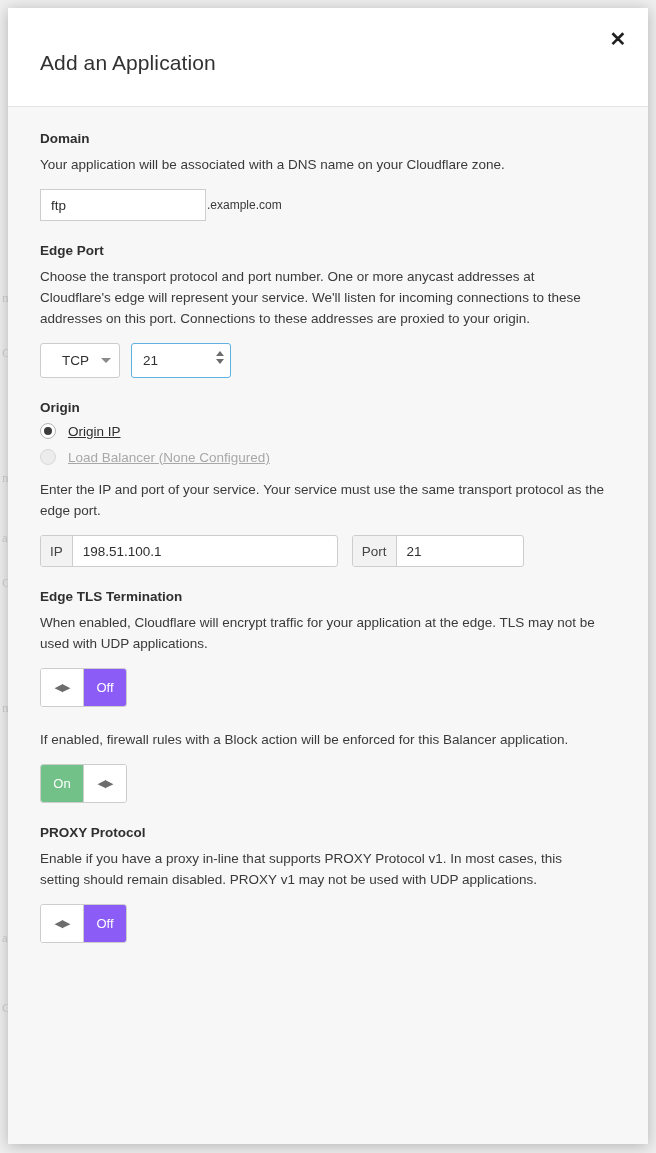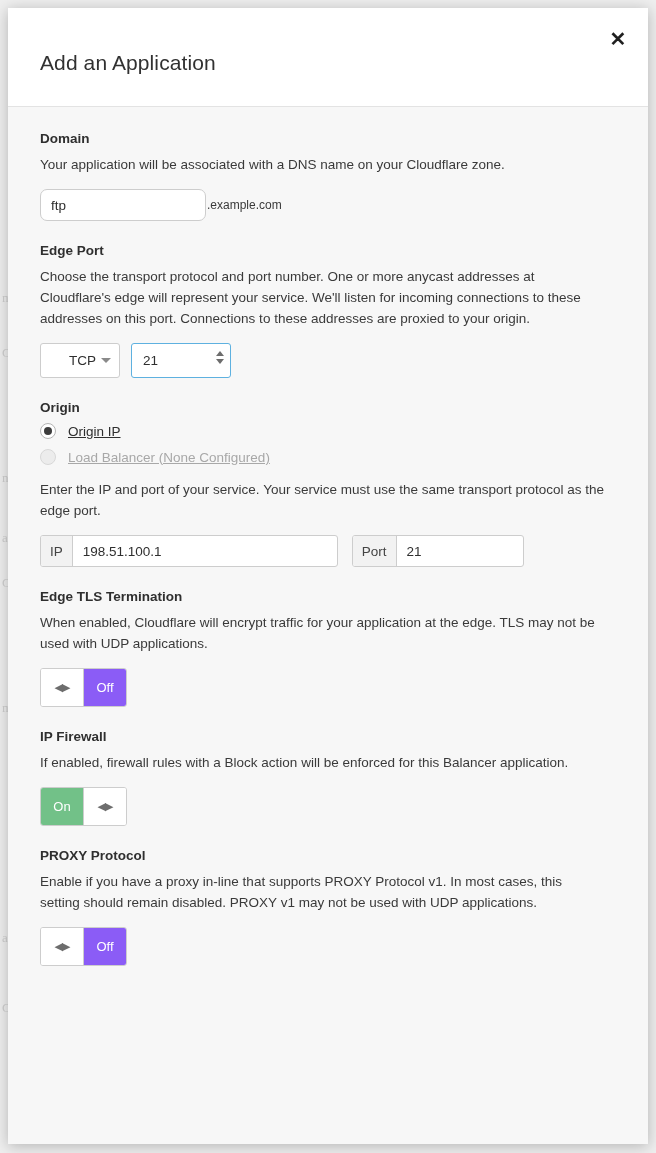--- a/index.html
+++ b/index.html
@@ -85,21 +85,21 @@
   }
   .section {
     margin-bottom: 22px;
   }
   .row {
     display: flex;
     align-items: center;
   }
   .text-input {
     border: 1px solid #cdcdcd;
-    border-radius: 7px;
+    border-radius: 0;
     background: #fff;
     font-size: 13.5px;
     color: #2f2f2f;
     padding: 0 10px;
     height: 32px;
     box-sizing: border-box;
     outline: none;
     font-family: "Liberation Sans", sans-serif;
   }
   #domain-input {
@@ -118,21 +118,21 @@
   }
   .select-box {
     width: 80px;
     height: 35px;
     border: 1px solid #cdcdcd;
     border-radius: 3px;
     background: #fff;
     font-size: 13.5px;
     color: #2f2f2f;
     line-height: 33px;
-    padding-left: 28px;
+    padding-left: 21px;
     box-sizing: border-box;
   }
   .select-arrow {
     position: absolute;
     right: 9px;
     top: 15px;
     width: 0;
     height: 0;
     border-left: 5px solid transparent;
     border-right: 5px solid transparent;
@@ -378,21 +378,20 @@
     <div class="section">
       <div class="section-label">Edge TLS Termination</div>
       <div class="section-desc">When enabled, Cloudflare will encrypt traffic for your application at the edge. TLS may not be used with UDP applications.</div>
       <div class="toggle">
         <div class="toggle-half toggle-knob">◀▶</div>
         <div class="toggle-half toggle-off-active">Off</div>
       </div>
     </div>
 
     <div class="section">
-      <div class="section-label">IP Firewall</div>
       <div class="section-desc">If enabled, firewall rules with a Block action will be enforced for this Balancer application.</div>
       <div class="toggle">
         <div class="toggle-half toggle-on-active">On</div>
         <div class="toggle-half toggle-knob">◀▶</div>
       </div>
     </div>
 
     <div class="section">
       <div class="section-label">PROXY Protocol</div>
       <div class="section-desc">Enable if you have a proxy in-line that supports PROXY Protocol v1. In most cases, this setting should remain disabled. PROXY v1 may not be used with UDP applications.</div>

